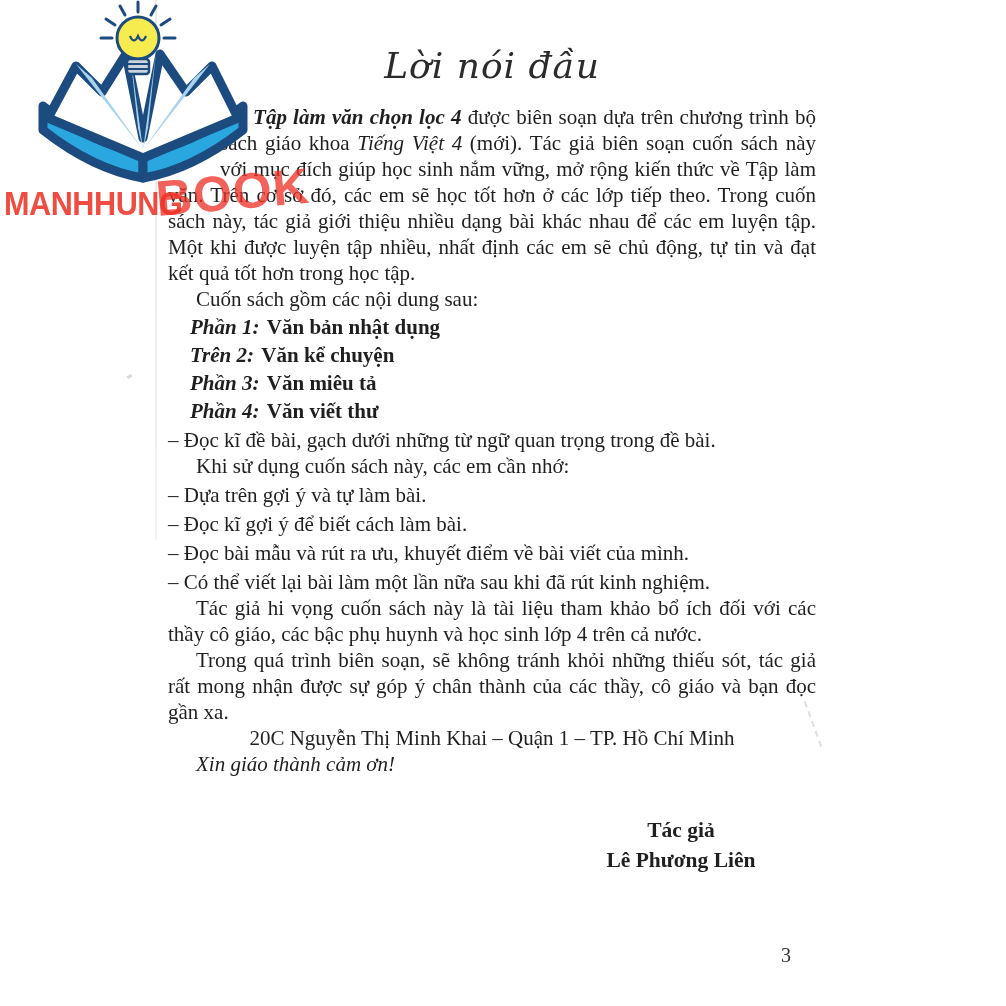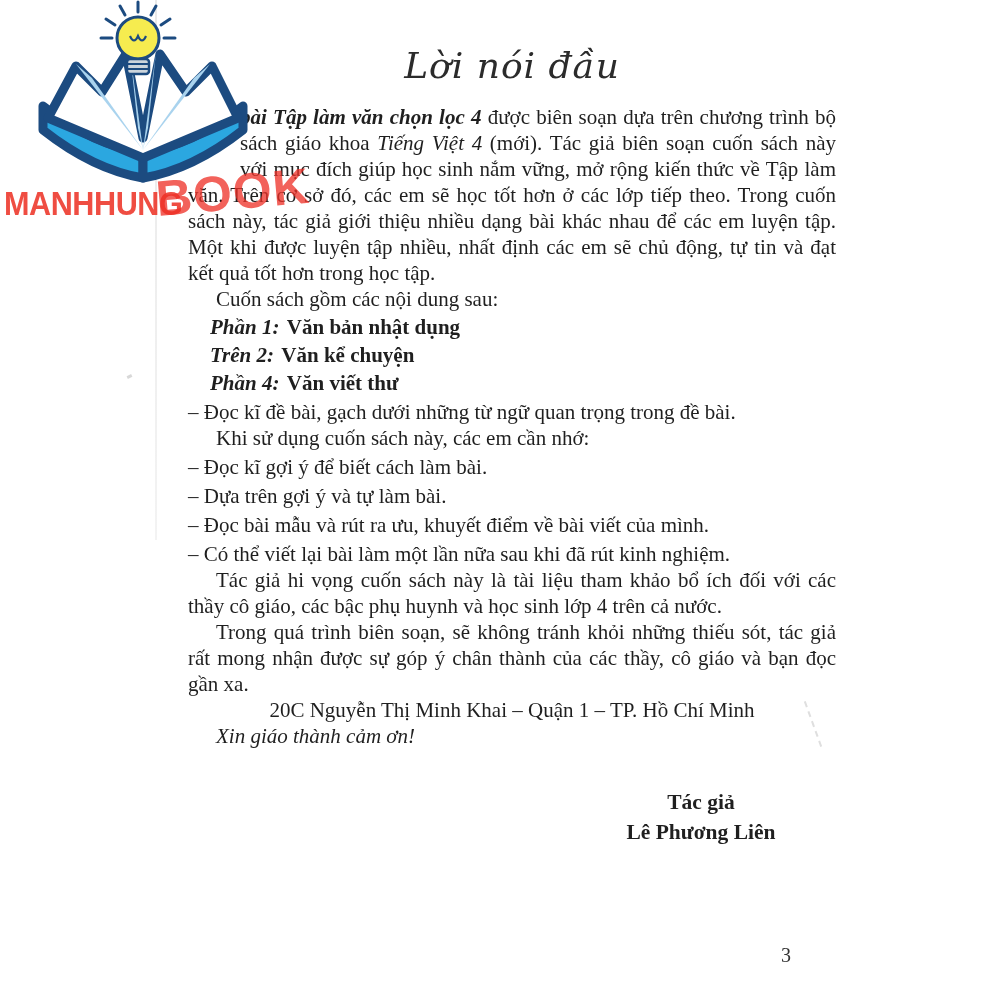--- a/index.html
+++ b/index.html
@@ -35,21 +35,21 @@
   }
   .brand-2{
     position:absolute;left:156px;top:170px;z-index:7;
     font-family:"Liberation Sans","DejaVu Sans",sans-serif;
     font-weight:bold;font-size:50px;letter-spacing:1px;
     color:rgba(238,48,40,.76);
     transform:rotate(-5deg);transform-origin:left center;white-space:nowrap;
   }
   
   .content{
-    position:absolute;left:188px;top:40px;width:648px;z-index:3;
+    position:absolute;left:168px;top:40px;width:648px;z-index:3;
     font-size:21px;line-height:26px;
   }
   .page-title{
     font-family:"DejaVu Serif",serif;
     font-style:italic;font-weight:400;
     font-size:36px;line-height:52px;
     text-align:center;margin:0 0 12px 0;letter-spacing:1px;color:#2b2b2b;
   }
   .para{margin:0;text-align:justify;}
   .indent{text-indent:28px;}
@@ -123,27 +123,28 @@
 
     <p class="para">
       <span class="logo-spacer"></span>
       <span class="lead-bold">bài Tập làm văn chọn lọc 4</span><span> được biên soạn dựa trên chương trình bộ sách giáo khoa </span><span class="italic">Tiếng Việt 4</span><span> (mới). Tác giả biên soạn cuốn sách này với mục đích giúp học sinh nắm vững, mở rộng kiến thức về Tập làm văn. Trên cơ sở đó, các em sẽ học tốt hơn ở các lớp tiếp theo. Trong cuốn sách này, tác giả giới thiệu nhiều dạng bài khác nhau để các em luyện tập. Một khi được luyện tập nhiều, nhất định các em sẽ chủ động, tự tin và đạt kết quả tốt hơn trong học tập.</span>
     </p>
 
     <p class="para indent">Cuốn sách gồm các nội dung sau:</p>
 
     <p class="part-line"><span class="part-label">Phần 1:</span><span class="part-title">Văn bản nhật dụng</span></p>
     <p class="part-line"><span class="part-label">Trên 2:</span><span class="part-title">Văn kể chuyện</span></p>
+    <p class="part-line"><span class="part-label">Phần 3:</span><span class="part-title">Văn miêu tả</span></p>
     <p class="part-line"><span class="part-label">Phần 4:</span><span class="part-title">Văn viết thư</span></p>
 
     <p class="para note-line">– Đọc kĩ đề bài, gạch dưới những từ ngữ quan trọng trong đề bài.</p>
 
     <p class="para indent">Khi sử dụng cuốn sách này, các em cần nhớ:</p>
+    <p class="para note-line">– Dựa trên gợi ý và tự làm bài.</p>
     <p class="para note-line">– Đọc kĩ gợi ý để biết cách làm bài.</p>
-    <p class="para note-line">– Dựa trên gợi ý và tự làm bài.</p>
     <p class="para note-line">– Đọc bài mẫu và rút ra ưu, khuyết điểm về bài viết của mình.</p>
     <p class="para note-line">– Có thể viết lại bài làm một lần nữa sau khi đã rút kinh nghiệm.</p>
 
     <p class="para indent">Tác giả hi vọng cuốn sách này là tài liệu tham khảo bổ ích đối với các thầy cô giáo, các bậc phụ huynh và học sinh lớp 4 trên cả nước.</p>
 
     <p class="para indent">Trong quá trình biên soạn, sẽ không tránh khỏi những thiếu sót, tác giả rất mong nhận được sự góp ý chân thành của các thầy, cô giáo và bạn đọc gần xa.</p>
 
 
     <p class="center-line">20C Nguyễn Thị Minh Khai – Quận 1 – TP. Hồ Chí Minh</p>
 

